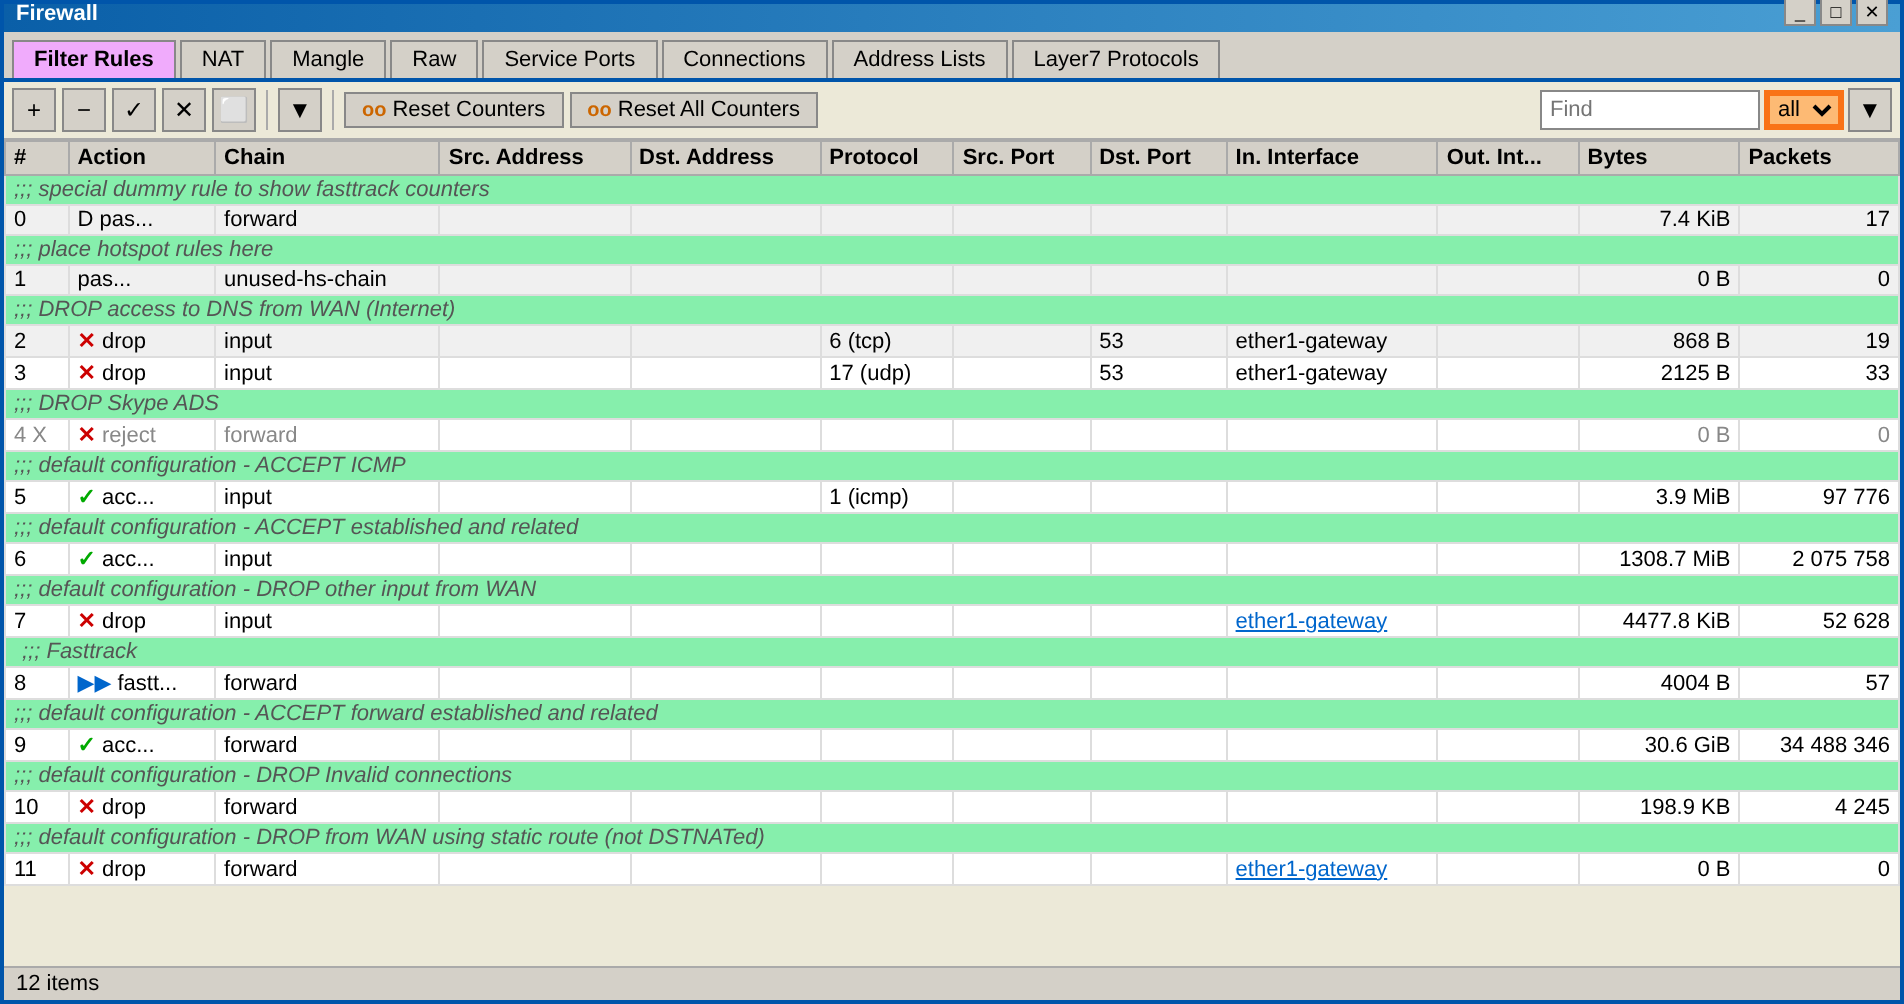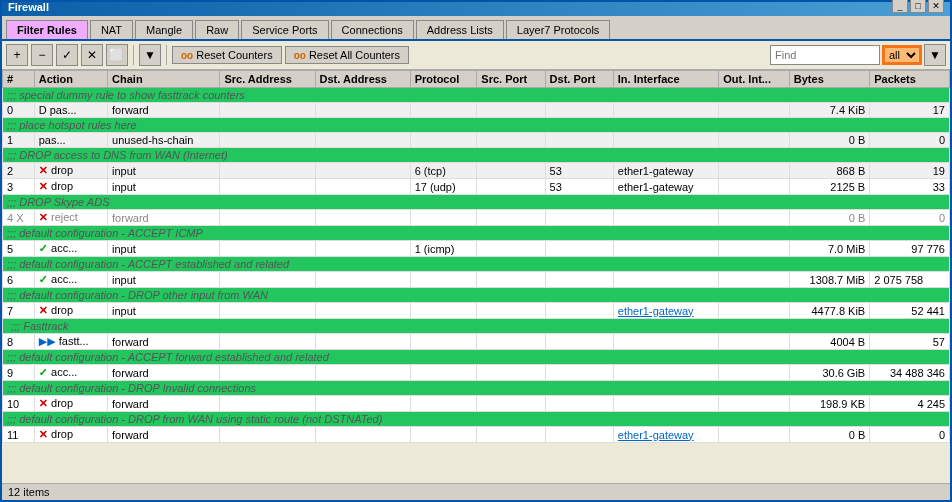--- a/index.html
+++ b/index.html
@@ -17,21 +17,21 @@
     .tb-separator { width: 1px; height: 20px; background: #aaa; margin: 0 2px; }
     .btn-reset { padding: 2px 8px; background: #d4d0c8; border: 1px solid #888; cursor: pointer; display: flex; align-items: center; gap: 3px; }
     .search-box { margin-left: auto; display: flex; align-items: center; gap: 2px; }
     .search-input { width: 110px; height: 20px; border: 1px solid #888; padding: 1px 4px; background: white; }
     .search-select { width: 40px; height: 20px; border: 3px solid #f97316; background: #fdba74; }
     .table-container { flex: 1; overflow-y: auto; overflow-x: auto; }
     table { width: 100%; border-collapse: collapse; }
     thead th { background: #d4d0c8; border: 1px solid #aaa; padding: 2px 4px; text-align: left; font-weight: bold; white-space: nowrap; position: sticky; top: 0; z-index: 10; }
     tbody tr { background: white; }
     tbody tr:nth-child(even) { background: #f0f0f0; }
-    tbody tr.section-header { background: #22c55e; color: #555; font-style: italic; }
+    tbody tr.section-header { background: #86efac; color: #555; font-style: italic; }
     tbody td { border: 1px solid #ddd; padding: 1px 4px; white-space: nowrap; }
     .status-bar { padding: 2px 6px; background: #d4d0c8; border-top: 1px solid #aaa; font-size: 11px; }
     .oo-icon { font-size: 10px; color: #cc6600; font-weight: bold; }
     tbody tr.disabled { color: #888; }
   </style>
 </head>
 <body>
 
 <div class="window">
   <div class="title-bar">
@@ -188,56 +188,56 @@
             <td>5</td>
             <td><span style="color:#00aa00;font-weight:bold;">✓</span> acc...</td>
             <td>input</td>
             <td></td>
             <td></td>
             <td>1 (icmp)</td>
             <td></td>
             <td></td>
             <td></td>
             <td></td>
-            <td style="text-align: right;">7.0 MiB</td>
+            <td style="text-align: right;">3.9 MiB</td>
             <td style="text-align: right;">97 776</td>
           </tr>
           <tr class="section-header">
             <td colspan="12" style="padding-left: 4px; color: rgb(85, 85, 85); font-style: italic;">;;; default configuration - ACCEPT established and related</td>
           </tr>
           <tr>
             <td>6</td>
             <td><span style="color:#00aa00;font-weight:bold;">✓</span> acc...</td>
             <td>input</td>
             <td></td>
             <td></td>
             <td></td>
             <td></td>
             <td></td>
             <td></td>
             <td></td>
             <td style="text-align: right;">1308.7 MiB</td>
-            <td style="text-align: left;">2 075 758</td>
+            <td style="text-align: right;">2 075 758</td>
           </tr>
           <tr class="section-header">
             <td colspan="12" style="padding-left: 4px; color: rgb(85, 85, 85); font-style: italic;">;;; default configuration - DROP other input from WAN</td>
           </tr>
           <tr>
             <td>7</td>
             <td><span style="color:#cc0000;font-weight:bold;">✕</span> drop</td>
             <td>input</td>
             <td></td>
             <td></td>
             <td></td>
             <td></td>
             <td></td>
             <td><span style="color:#0066cc;text-decoration:underline;">ether1-gateway</span></td>
             <td></td>
             <td style="text-align: right;">4477.8 KiB</td>
-            <td style="text-align: right;">52 441</td>
+            <td style="text-align: right;">52 628</td>
           </tr>
           <tr class="section-header">
             <td colspan="12" style="padding-left: 8px; color: rgb(85, 85, 85); font-style: italic;">;;; Fasttrack</td>
           </tr>
           <tr>
             <td>8</td>
             <td><span style="color:#0066cc;">▶▶</span> fastt...</td>
             <td>forward</td>
             <td></td>
             <td></td>

